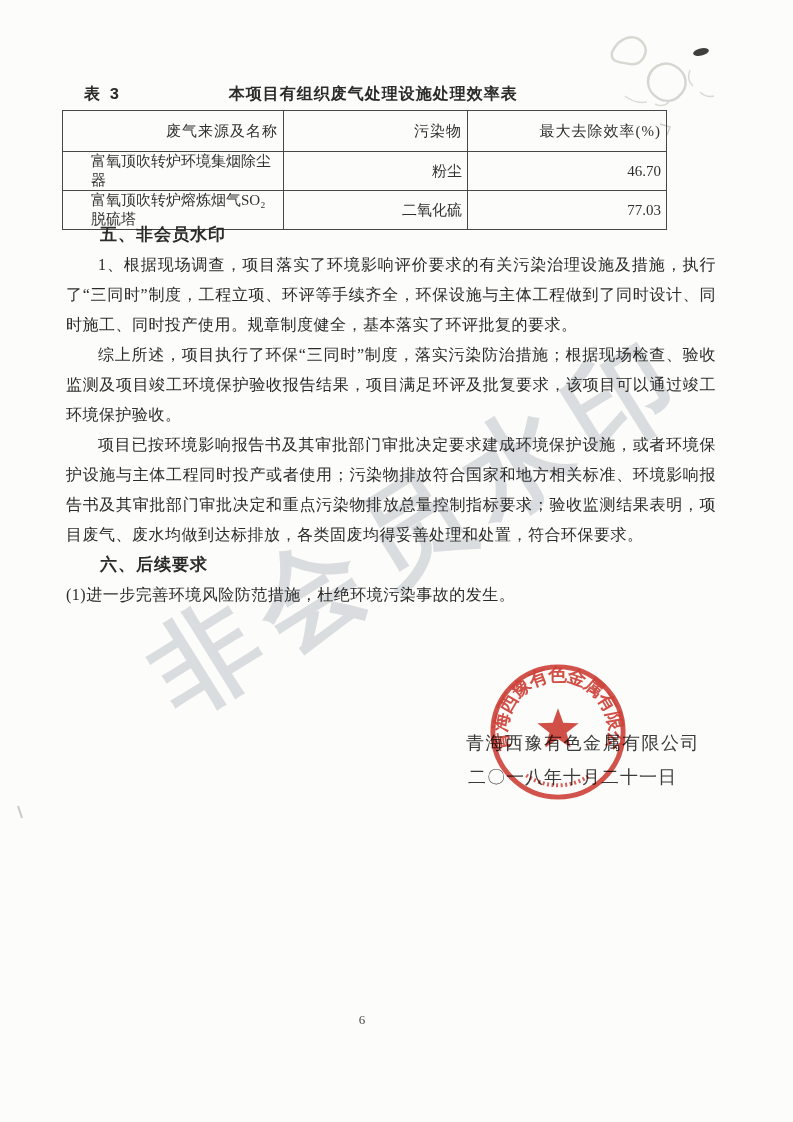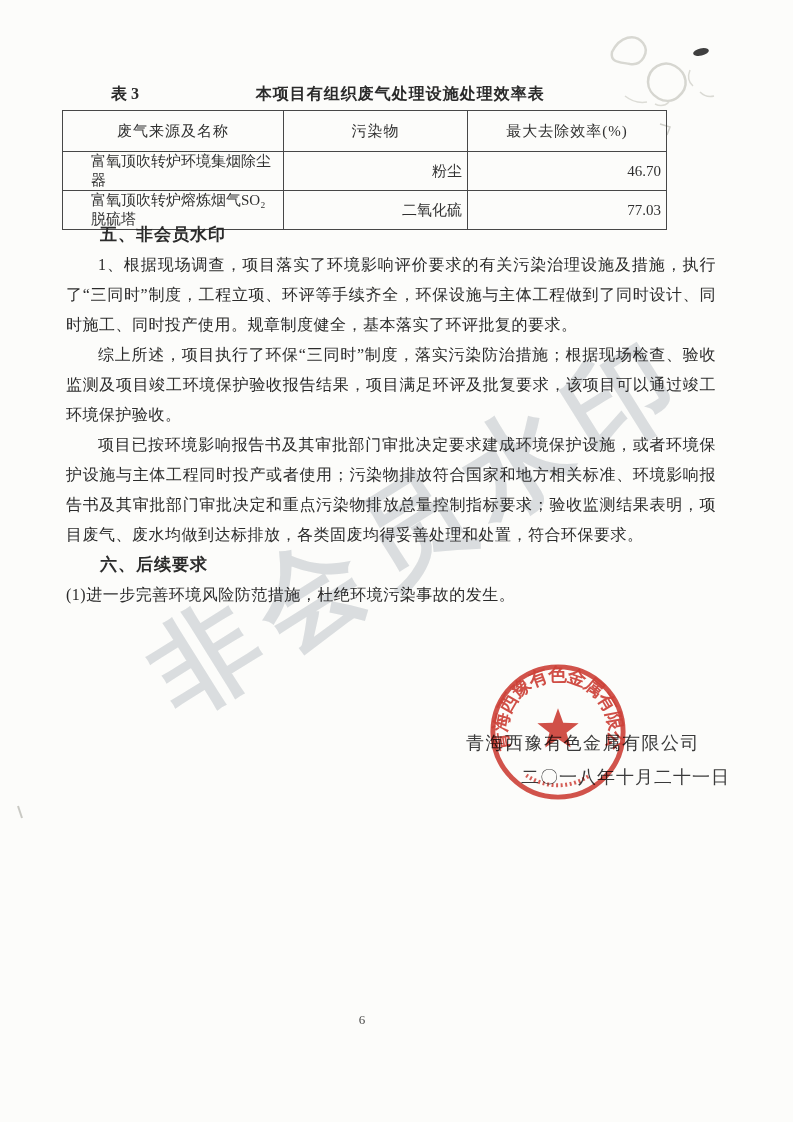--- a/index.html
+++ b/index.html
@@ -13,47 +13,47 @@
   .watermark {
     position:absolute; left:420px; top:525px; z-index:1;
     transform:translate(-50%,-50%) rotate(-32deg);
     font-family:"Liberation Sans","DejaVu Sans",sans-serif;
     font-size:106px; font-weight:700; letter-spacing:16px;
     color:rgba(168,176,183,0.40); white-space:nowrap; user-select:none;
   }
   
   .artifacts { position:absolute; left:0; top:0; z-index:1; pointer-events:none; }
   
-  .caption-row { position:absolute; left:78px; top:84px; width:604px; height:24px; z-index:2; }
+  .caption-row { position:absolute; left:51px; top:84px; width:604px; height:24px; z-index:2;font-family:Liberation Mono, monospace; }
   .caption-label { position:absolute; left:33px; top:0; font-size:16px; font-weight:700; }
   .caption-title { position:absolute; left:50%; top:0; transform:translateX(-43%); font-size:16px; font-weight:700; letter-spacing:1px; white-space:nowrap; }
   table.effic {
     position:absolute; left:62px; top:110px; z-index:2;
     border-collapse:collapse; table-layout:fixed; width:604px;
     font-size:15px; color:#303030;
   }
   table.effic th, table.effic td { border:1.5px solid #474747; padding:0 5px; font-weight:400; }
-  table.effic th { height:40px; text-align:center; letter-spacing:1px; }
+  table.effic th { height:40px; text-align:right; letter-spacing:1px; }
   table.effic td { height:21px;padding-left:28px; }
   td.c-left { text-align:left; }
   td.c-mid, td.c-right { text-align:right; }
   
   .text-block {
     position:absolute; left:66px; top:220px; width:650px; z-index:2;
     font-size:16px; line-height:30px; letter-spacing:0.5px;
     text-align:justify;
   }
   .text-block p { margin:0; }
   .sec-heading { font-weight:700; font-size:17px; text-indent:2em; letter-spacing:1px; }
   p.indent { text-indent:2em; }
   
   .sig-company { position:absolute; left:452px; top:731px; width:262px; z-index:2;
     text-align:center; font-size:18px; letter-spacing:1.5px; color:#3a3a3a; }
   .sig-date { position:absolute; left:468px; top:765px; width:262px; z-index:2;
-    text-align:right; font-size:18px; letter-spacing:1px; color:#3a3a3a; }
+    text-align:left; font-size:18px; letter-spacing:1px; color:#3a3a3a; }
   .stamp { position:absolute; left:484px; top:658px; width:148px; height:148px; z-index:3;
     mix-blend-mode:multiply; opacity:0.88; }
   
   .page-number { position:absolute; left:352px; top:1012px; width:20px; z-index:2;
     text-align:center; font-size:13px; color:#4a4a4a; }
 </style>
 </head>
 <body>
 
 <div class="page">

